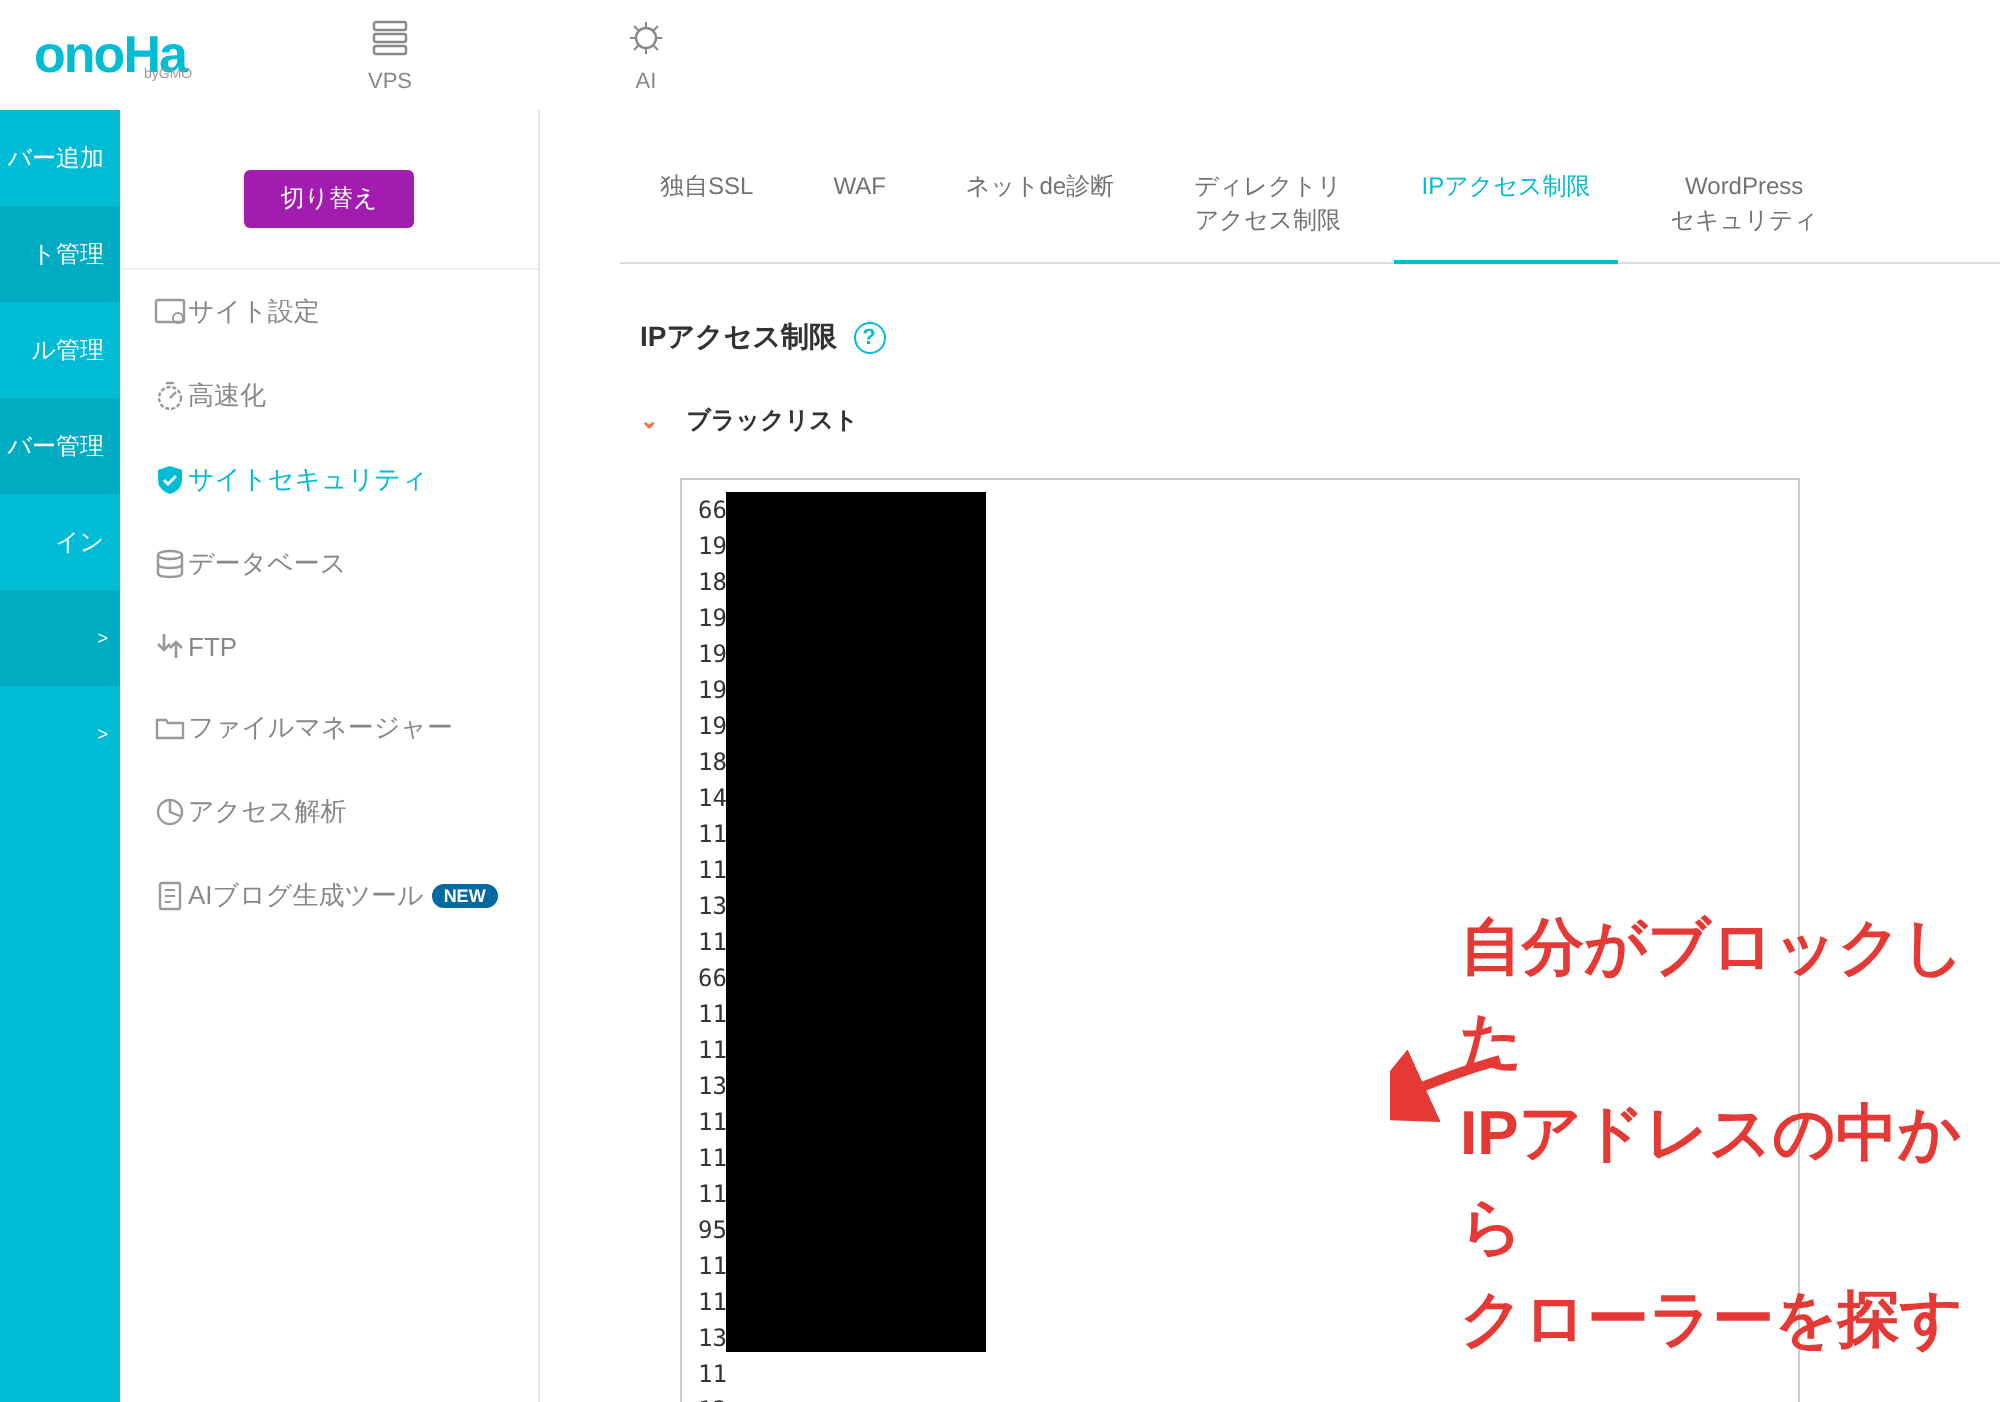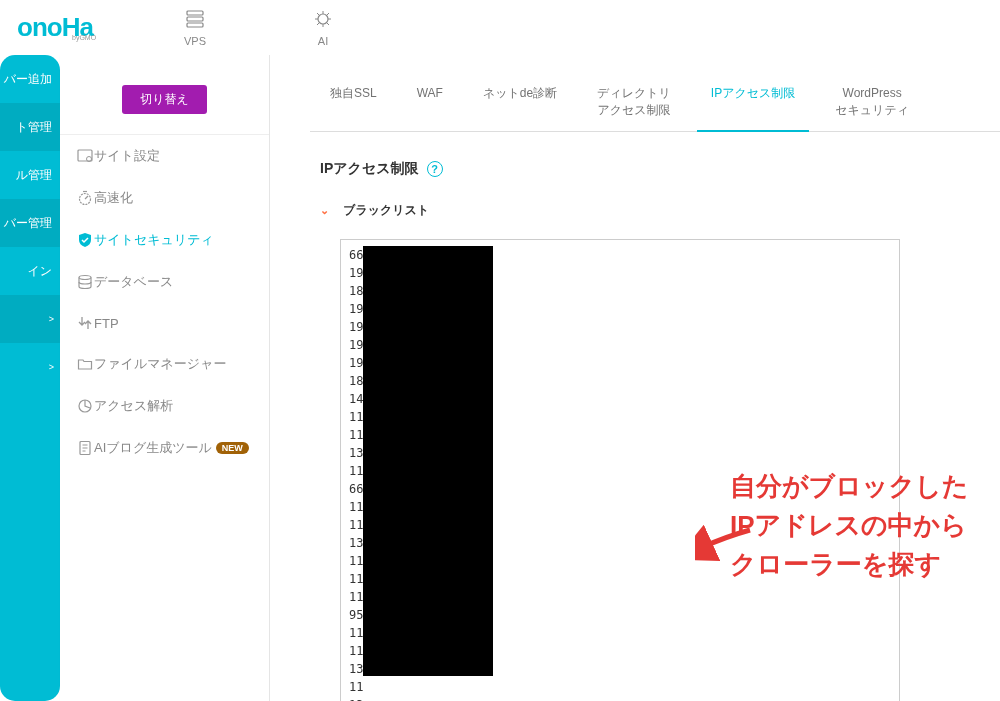--- a/index.html
+++ b/index.html
@@ -14,54 +14,54 @@
 .topnav-item { width: 110px; display: flex; flex-direction: column; align-items: center; padding: 8px 0 6px; cursor: pointer; color: #888; position: relative; }
 .topnav-item.active { color: #00bcd4; }
 .topnav-item.active::after { content: ''; position: absolute; bottom: -1px; left: 10px; right: 10px; height: 2px; background: #00bcd4; }
 .topnav-icon { font-size: 18px; margin-bottom: 2px; }
 .topnav-label { font-size: 11px; }
 
 
 .layout { display: flex; height: 646px; }
 
 
-.sidebar1 { width: 60px; background: #00bcd4; color: #fff; flex-shrink: 0; overflow: hidden; border-radius: 15px; }
+.sidebar1 { width: 60px; background: #00bcd4; color: #fff; flex-shrink: 0; overflow: hidden; }
 .sidebar1-item { height: 48px; display: flex; align-items: center; padding-left: 0; font-size: 12px; cursor: pointer; white-space: nowrap; position: relative; justify-content: flex-end; padding-right: 8px; }
 .sidebar1-item.alt { background: #00acc1; }
 .sidebar1-item .chev { position: absolute; right: 6px; font-size: 9px; }
 
 
 .sidebar2 { width: 210px; background: #fff; border-right: 1px solid #e5e5e5; flex-shrink: 0; box-shadow: 1px 0 3px rgba(0,0,0,0.05); }
 .switch-btn-wrap { padding: 30px 0 20px; text-align: center; border-bottom: 1px solid #eee; }
 .switch-btn { background: #a21caf; color: #fff; border: none; padding: 6px 18px; border-radius: 3px; font-size: 12px; cursor: pointer; }
 .sidebar2-item { display: flex; align-items: center; padding: 12px 16px; cursor: pointer; color: #888; font-size: 13px; gap: 0; }
 .sidebar2-item.active { color: #00bcd4; }
 .sidebar2-icon { width: 18px; font-size: 15px; display: flex; justify-content: center; }
-.badge-new { background: #a16207; color: #fff; font-size: 9px; padding: 1px 6px; border-radius: 8px; font-weight: bold; margin-left: 4px; }
+.badge-new { background: #0369a1; color: #fff; font-size: 9px; padding: 1px 6px; border-radius: 8px; font-weight: bold; margin-left: 4px; }
 
 
 .main { flex: 1; background: #fff; overflow: hidden; position: relative; }
 .tabs { display: flex; border-bottom: 1px solid #ddd; margin: 20px 0 0 40px; }
 .tab { padding: 10px 20px 12px; font-size: 12px; color: #737373; cursor: pointer; text-align: center; line-height: 1.4; position: relative; }
 .tab.active { color: #00bcd4; }
 .tab.active::after { content: ''; position: absolute; left: 6px; right: 6px; bottom: -1px; height: 2px; background: #00bcd4; }
 
 .section { margin: 28px 0 0 50px; }
 .section-title { font-size: 14px; font-weight: bold; color: #333; display: flex; align-items: center; gap: 8px; }
 .help-icon { display: inline-flex; align-items: center; justify-content: center; width: 16px; height: 16px; border: 1.5px solid #00bcd4; border-radius: 50%; color: #00bcd4; font-size: 11px; font-weight: bold; }
 
 .subsection { margin: 24px 0 0 50px; display: flex; align-items: center; gap: 14px; font-size: 12px; font-weight: bold; color: #333; }
 .chevdown { color: #ff7043; font-size: 11px; }
 
 .ip-box { margin: 20px 0 0 70px; width: 560px; border: 1px solid #ccc; padding: 6px 8px; font-family: monospace; font-size: 12px; color: #333; line-height: 1.5; position: relative; background: #fff; }
 .ip-redact { position: absolute; left: 22px; top: 6px; width: 130px; height: 430px; background: #000; }
 .ip-line { white-space: pre; }
 
 
-.annotation { position: absolute; left: 460px; top: 412px; color: #e53935; font-size: 26px; font-weight: bold; line-height: 1.5; pointer-events: none; }
+.annotation { position: absolute; left: 460px; top: 396px; color: #e53935; font-size: 31px; font-weight: bold; line-height: 1.5; pointer-events: none; }
 .arrow { position: absolute; left: 425px; top: 470px; pointer-events: none; }
 </style>
 </head>
 <body>
 
 <div class="header">
   <div class="logo">
     <span class="logo-text">onoHa</span>
     <span class="logo-sub">byGMO</span>
   </div>

